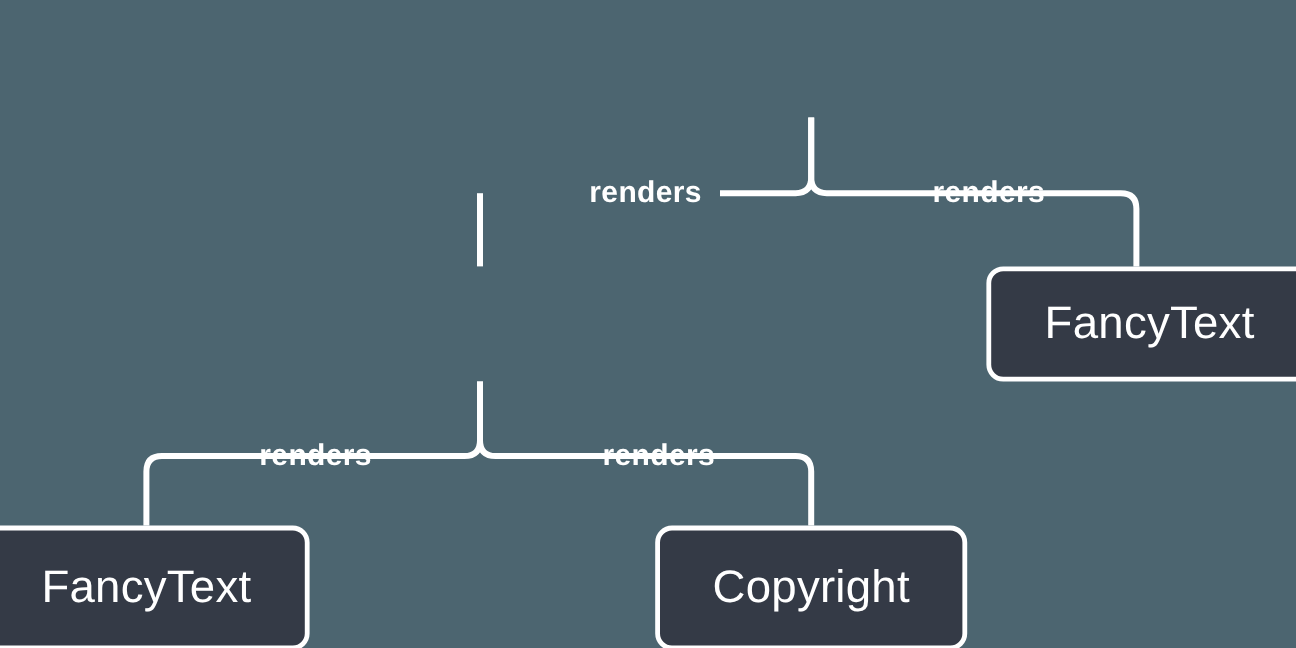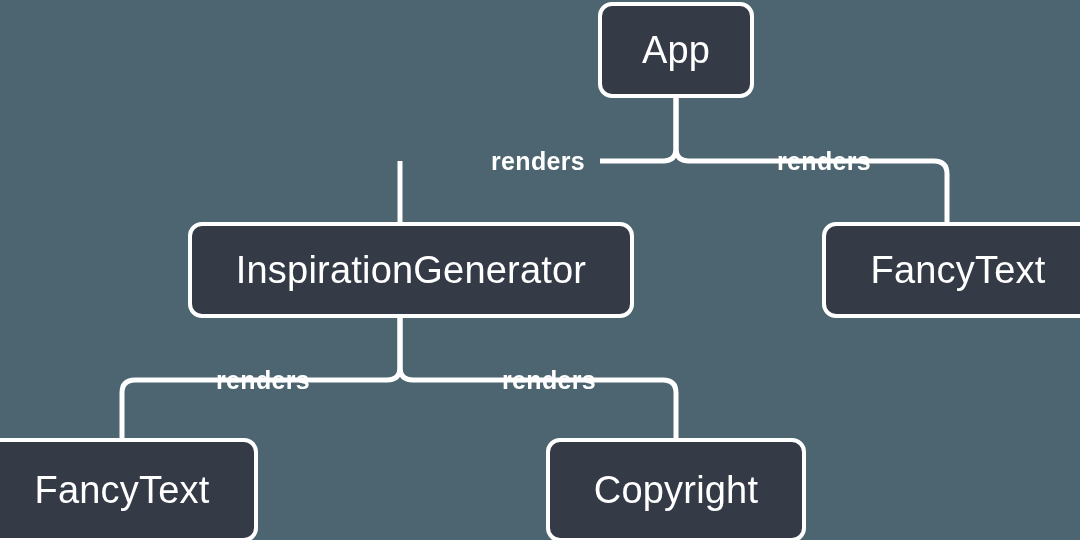--- a/index.html
+++ b/index.html
@@ -64,27 +64,21 @@
   <svg id="edge-layer" viewBox="0 0 1080 540" width="1080" height="540" xmlns="http://www.w3.org/2000/svg">
     <g fill="none" stroke="#ffffff" stroke-width="5" stroke-linecap="butt" stroke-linejoin="round">
       <path d="M 676 98 L 676 148 Q 676 161 663 161 L 600 161"></path>
       <path d="M 676 98 L 676 148 Q 676 161 689 161 L 934 161 Q 947 161 947 174 L 947 222"></path>
       <path d="M 400 161 Q 400 161 400 174 L 400 222"></path>
       <path d="M 400 318 L 400 367 Q 400 380 387 380 L 135 380 Q 122 380 122 393 L 122 438"></path>
       <path d="M 400 318 L 400 367 Q 400 380 413 380 L 663 380 Q 676 380 676 393 L 676 438"></path>
     </g>
   </svg>
 
-  <div class="node" style="left:598px; top:2px; width:156px; height:96px;">
-    <span>App</span>
-  </div>
 
-  <div class="node" style="left:188px; top:222px; width:446px; height:96px;">
-    <span>InspirationGenerator</span>
-  </div>
 
   <div class="node" style="left:822px; top:222px; width:272px; height:96px;">
     <span>FancyText</span>
   </div>
 
   <div class="node" style="left:-14px; top:438px; width:272px; height:104px;">
     <span>FancyText</span>
   </div>
 
   <div class="node" style="left:546px; top:438px; width:260px; height:104px;">

